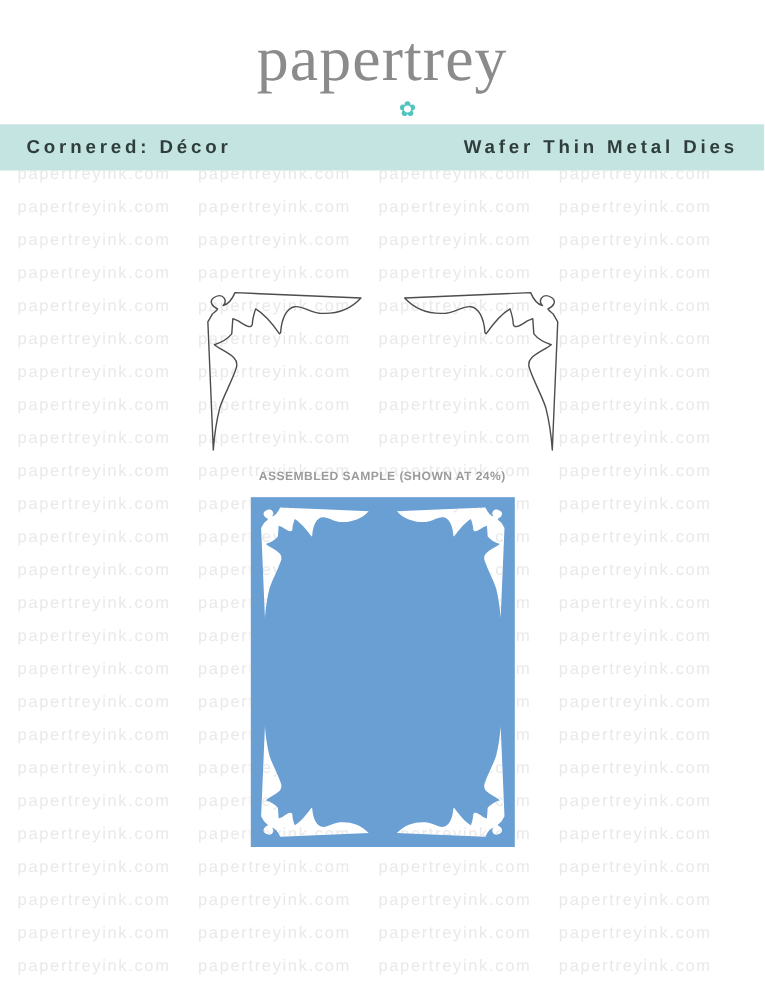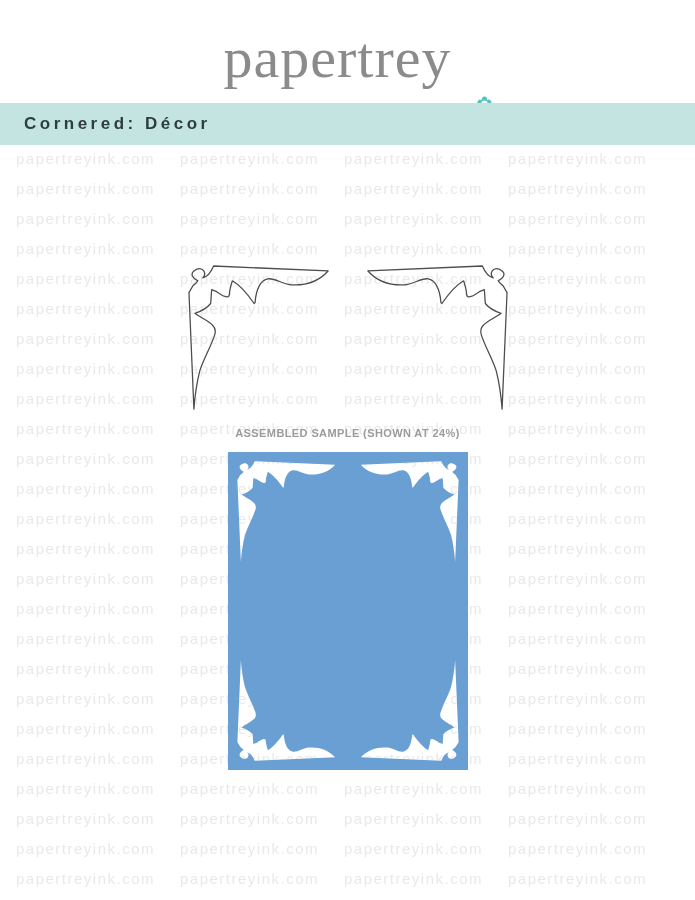--- a/index.html
+++ b/index.html
@@ -7,21 +7,21 @@
     position:relative;
     width:695px;height:900px;
     background:#ffffff;
     overflow:hidden;
     font-family:"Liberation Sans", sans-serif;
   }
 
   
   .logo{
     position:absolute;top:10px;left:0;width:100%;height:88px;
-    display:flex;justify-content:center;align-items:flex-end;
+    display:flex;justify-content:center;align-items:center;flex-direction:column;
   }
   .logo-word{
     font-family:"Liberation Serif", serif;
     font-size:58px;line-height:80px;
     color:var(--logo-gray);
     letter-spacing:1px;
   }
   .logo-ink{
     position:relative;
     font-family:"DejaVu Serif", serif;
@@ -33,21 +33,21 @@
   .logo-flower{
     position:absolute;
     top:-4px;left:5px;
     font-size:19px;line-height:19px;
     font-style:normal;
     color:var(--flower);
   }
 
   
   .banner{
-    position:absolute;top:103px;left:0;width:695px;height:42px;
+    position:absolute;top:113px;left:0;width:695px;height:42px;
     background:var(--banner-bg);
     display:flex;justify-content:space-between;align-items:center;
     box-sizing:border-box;padding:0 24px;
   }
   .banner span{
     font-size:17px;font-weight:600;letter-spacing:3.5px;
     color:var(--banner-text);
   }
 
   
@@ -122,20 +122,21 @@
 
   <div class="logo">
     <span class="logo-word">papertrey</span>
     <span class="logo-ink">
       <span class="logo-flower">✿</span>
     </span>
   </div>
 
   <div class="banner">
     <span>Cornered: Décor</span>
+    <span>Wafer Thin Metal Dies</span>
   </div>
 
   <div class="dies">
     <svg width="148" height="156" viewBox="0 0 150 158">
       <use href="#ornament" class="die-shape"></use>
     </svg>
     <svg width="148" height="156" viewBox="0 0 150 158">
       <use href="#ornament" class="die-shape" transform="translate(150,0) scale(-1,1)"></use>
     </svg>
   </div>

